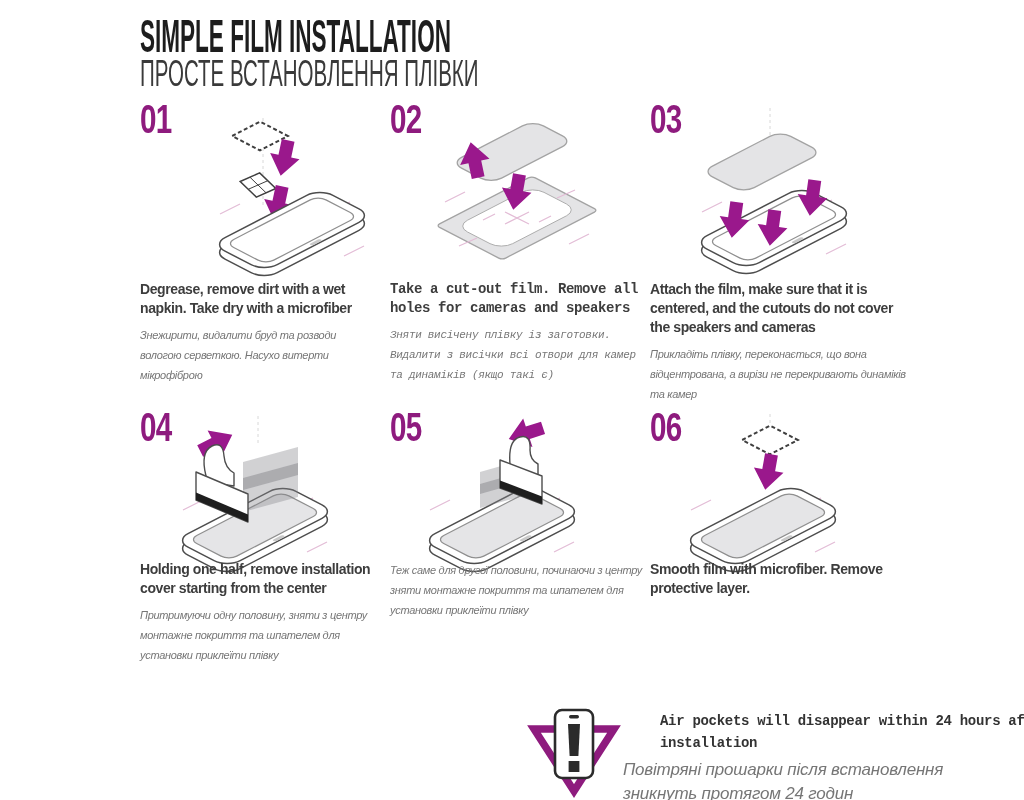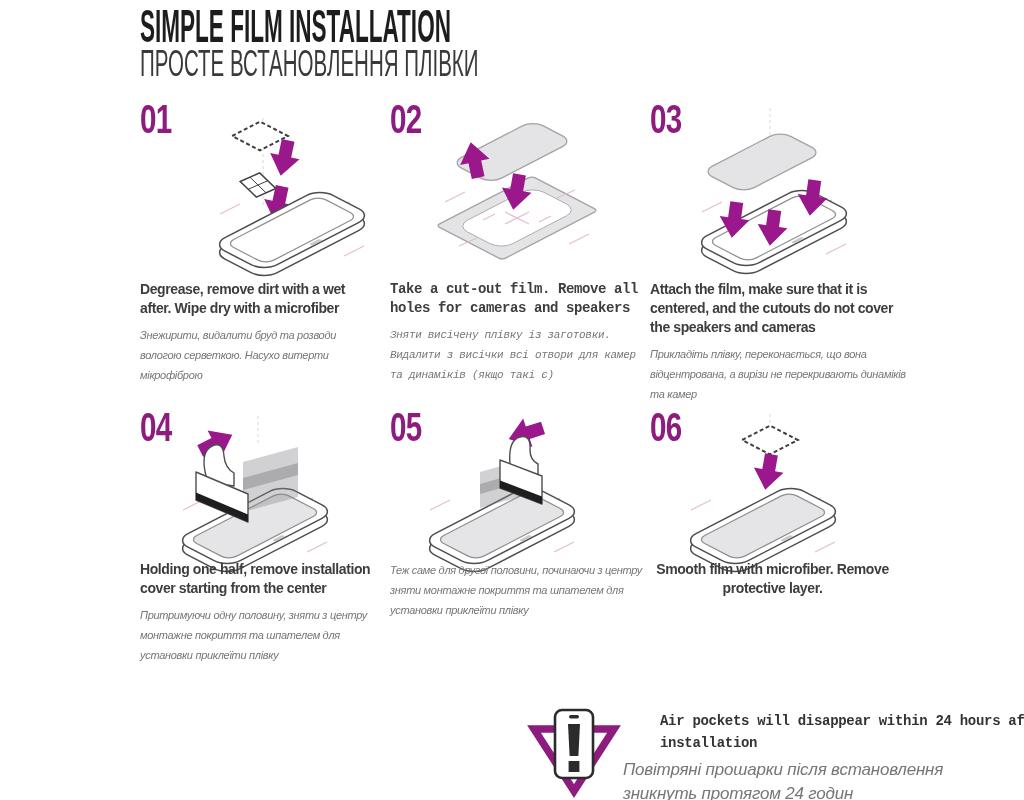--- a/index.html
+++ b/index.html
@@ -11,21 +11,21 @@
   }
   *{margin:0;padding:0;box-sizing:border-box;}
   html,body{background:#fff;}
   body{
     font-family:"Liberation Sans","DejaVu Sans",sans-serif;
     width:1024px;height:800px;position:relative;overflow:hidden;
   }
   .page{position:absolute;inset:0;background:#fff;}
 
   
-  .header{position:absolute;left:140px;top:6px;}
+  .header{position:absolute;left:140px;top:16px;}
   .title{
     font-size:46px;font-weight:800;color:#1D1D1D;line-height:40px;
     display:inline-block;transform:scaleX(0.49);transform-origin:0 50%;
     white-space:nowrap;letter-spacing:0;
   }
   .subtitle{
     font-size:36px;font-weight:400;color:#3A3A3A;line-height:32px;margin-top:2px;
     display:inline-block;transform:scaleX(0.57);transform-origin:0 50%;
     white-space:nowrap;
   }
@@ -53,21 +53,21 @@
   
   .s1{left:140px;top:100px;width:220px;}
   .s2{left:390px;top:100px;width:252px;}
   .s3{left:650px;top:100px;width:258px;}
   .s4{left:140px;top:408px;width:235px;}
   .s5{left:390px;top:408px;width:252px;}
   .s6{left:650px;top:408px;width:252px;}
   .row1 .txt{top:180px;}
   .row2 .txt{top:152px;}
   .s1 .txt{width:215px;} .s2 .txt{width:252px;font-family:Liberation Mono, monospace;} .s3 .txt{width:258px;}
-  .s4 .txt{width:235px;} .s5 .txt{width:252px;} .s6 .txt{width:245px;text-align:center;}
+  .s4 .txt{width:235px;} .s5 .txt{width:252px;} .s6 .txt{width:245px;}
 
   
   svg{overflow:visible;}
   .ln{fill:#fff;stroke:var(--line);stroke-width:1.5px;}
   .scr{fill:none;stroke:#8F8F8F;stroke-width:1.2px;}
   .scrg{fill:#E5E5E7;stroke:#8F8F8F;stroke-width:1.2px;}
   .port{fill:#C9C9C9;}
   .nap{fill:#fff;stroke:#3F3F3F;stroke-width:2px;stroke-dasharray:4 2.6;}
   .mf{fill:#fff;stroke:#3F3F3F;stroke-width:1.5px;}
   .mf2{stroke:#3F3F3F;stroke-width:1px;}
@@ -154,21 +154,21 @@
     <svg class="illus" width="235" height="168">
       <line x1="123" y1="12" x2="123" y2="100" class="guide"></line>
       <use href="#napkin-big" transform="translate(120,30)"></use>
       <use href="#arr" class="arrow" transform="translate(144,54) rotate(12)"></use>
       <use href="#mfiber" transform="translate(118,79)"></use>
       <use href="#arr" class="arrow" transform="translate(138,100) rotate(12)"></use>
       <use href="#marks" transform="translate(152,124)"></use>
       <use href="#ph-white" transform="translate(152,124)"></use>
     </svg>
     <div class="txt">
-      <p class="en">Degrease, remove dirt with a wet after. Wipe dry with a microfiber</p>
+      <p class="en">Degrease, remove dirt with a wet napkin. Take dry with a microfiber</p>
       <p class="ua">Знежирити, видалити бруд та розводи вологою серветкою. Насухо витерти мікрофіброю</p>
     </div>
   </div>
 
   <div class="step s2 row1">
     <div class="num">02</div>
     <svg class="illus" width="252" height="168">
       <g transform="matrix(0.87,-0.45,0.87,0.45,122,46)">
         <rect x="-47" y="-23" width="94" height="46" rx="12" class="film" vector-effect="non-scaling-stroke"></rect>
       </g>

